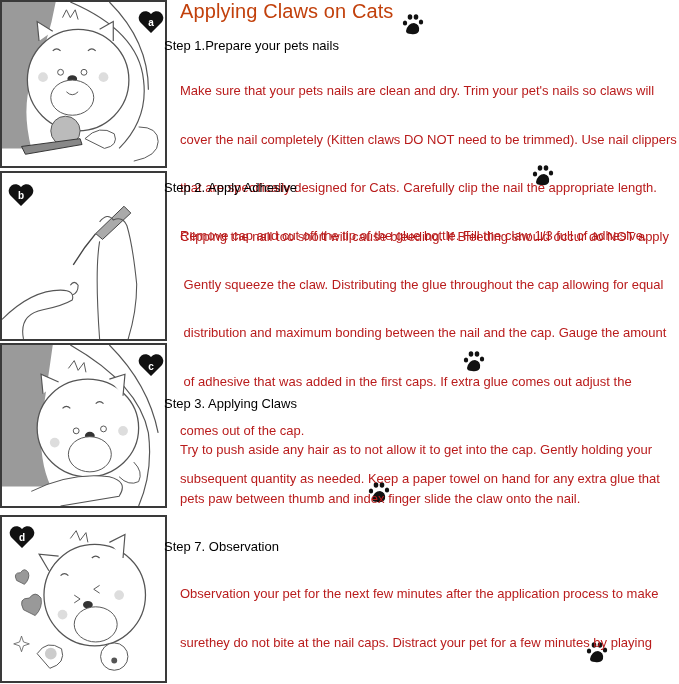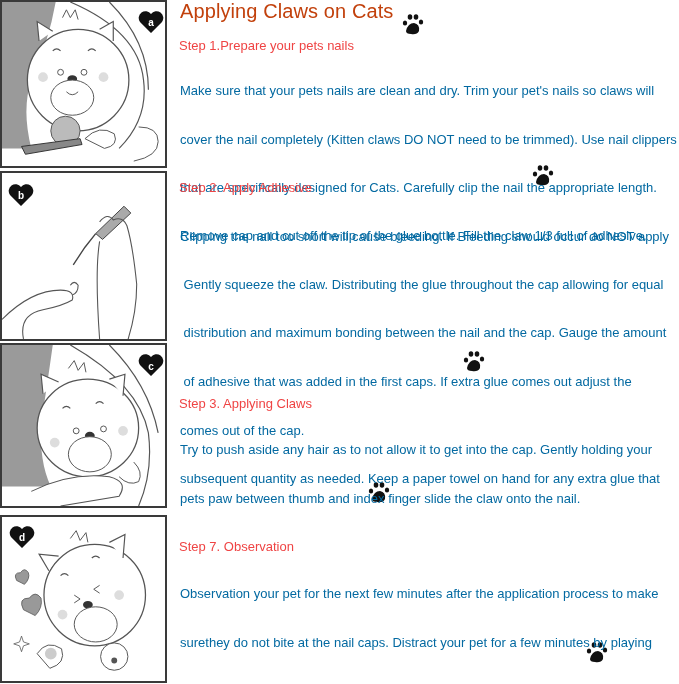--- a/index.html
+++ b/index.html
@@ -5,23 +5,23 @@
     html, body { margin: 0; padding: 0; background: #ffffff; }
     body { width: 679px; height: 684px; position: relative; overflow: hidden;
            font-family: "Liberation Sans", sans-serif; color: #222222; }
     .panel { position: absolute; left: 0; width: 167px; background: #ffffff;
              border: 2px solid #3a3a3a; box-sizing: border-box; overflow: hidden; }
     .panel svg { display: block; width: 100%; height: 100%; }
     .badge { position: absolute; width: 26px; height: 24px; }
     .badge svg { width: 100%; height: 100%; }
     .title { position: absolute; left: 180px; top: 0px; font-size: 20px; color: #c2410c;
              letter-spacing: 0.1px; }
-    .step-head { position: absolute; left: 179px; font-size: 13px; color: #ef4444; }
+    .step-head { position: absolute; left: 164px; font-size: 13px; color: #000000; }
     .para { position: absolute; left: 180px; width: 495px; font-size: 13px;
-            line-height: 24.3px; color: #0369a1; white-space: pre-line; }
+            line-height: 24.3px; color: #b91c1c; white-space: pre-line; }
     .para .ln { display: block; white-space: nowrap; }
     .paw { position: absolute; width: 24px; height: 24px; }
     .paw svg { width: 100%; height: 100%; }
   </style>
 </head>
 <body>
 
 <div class="panel" style="top:0px;height:168px;">
   <svg viewBox="0 0 167 168">
     <path d="M0,0 L55,0 Q48,40 30,80 Q20,110 30,150 L0,150 Z" fill="#9a9a9a"></path>

